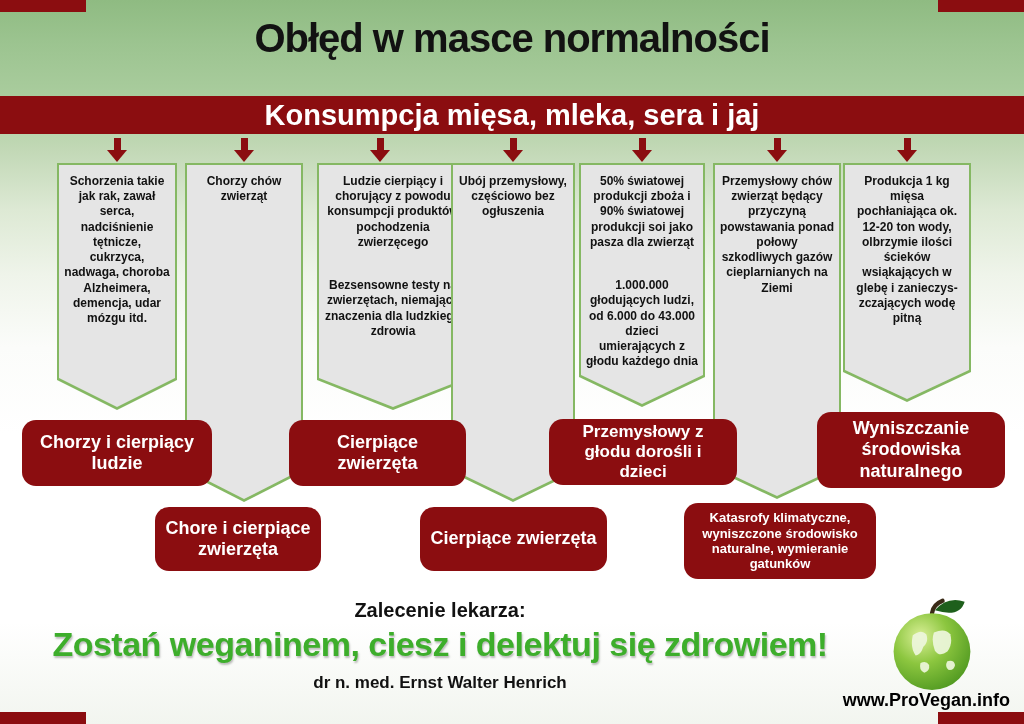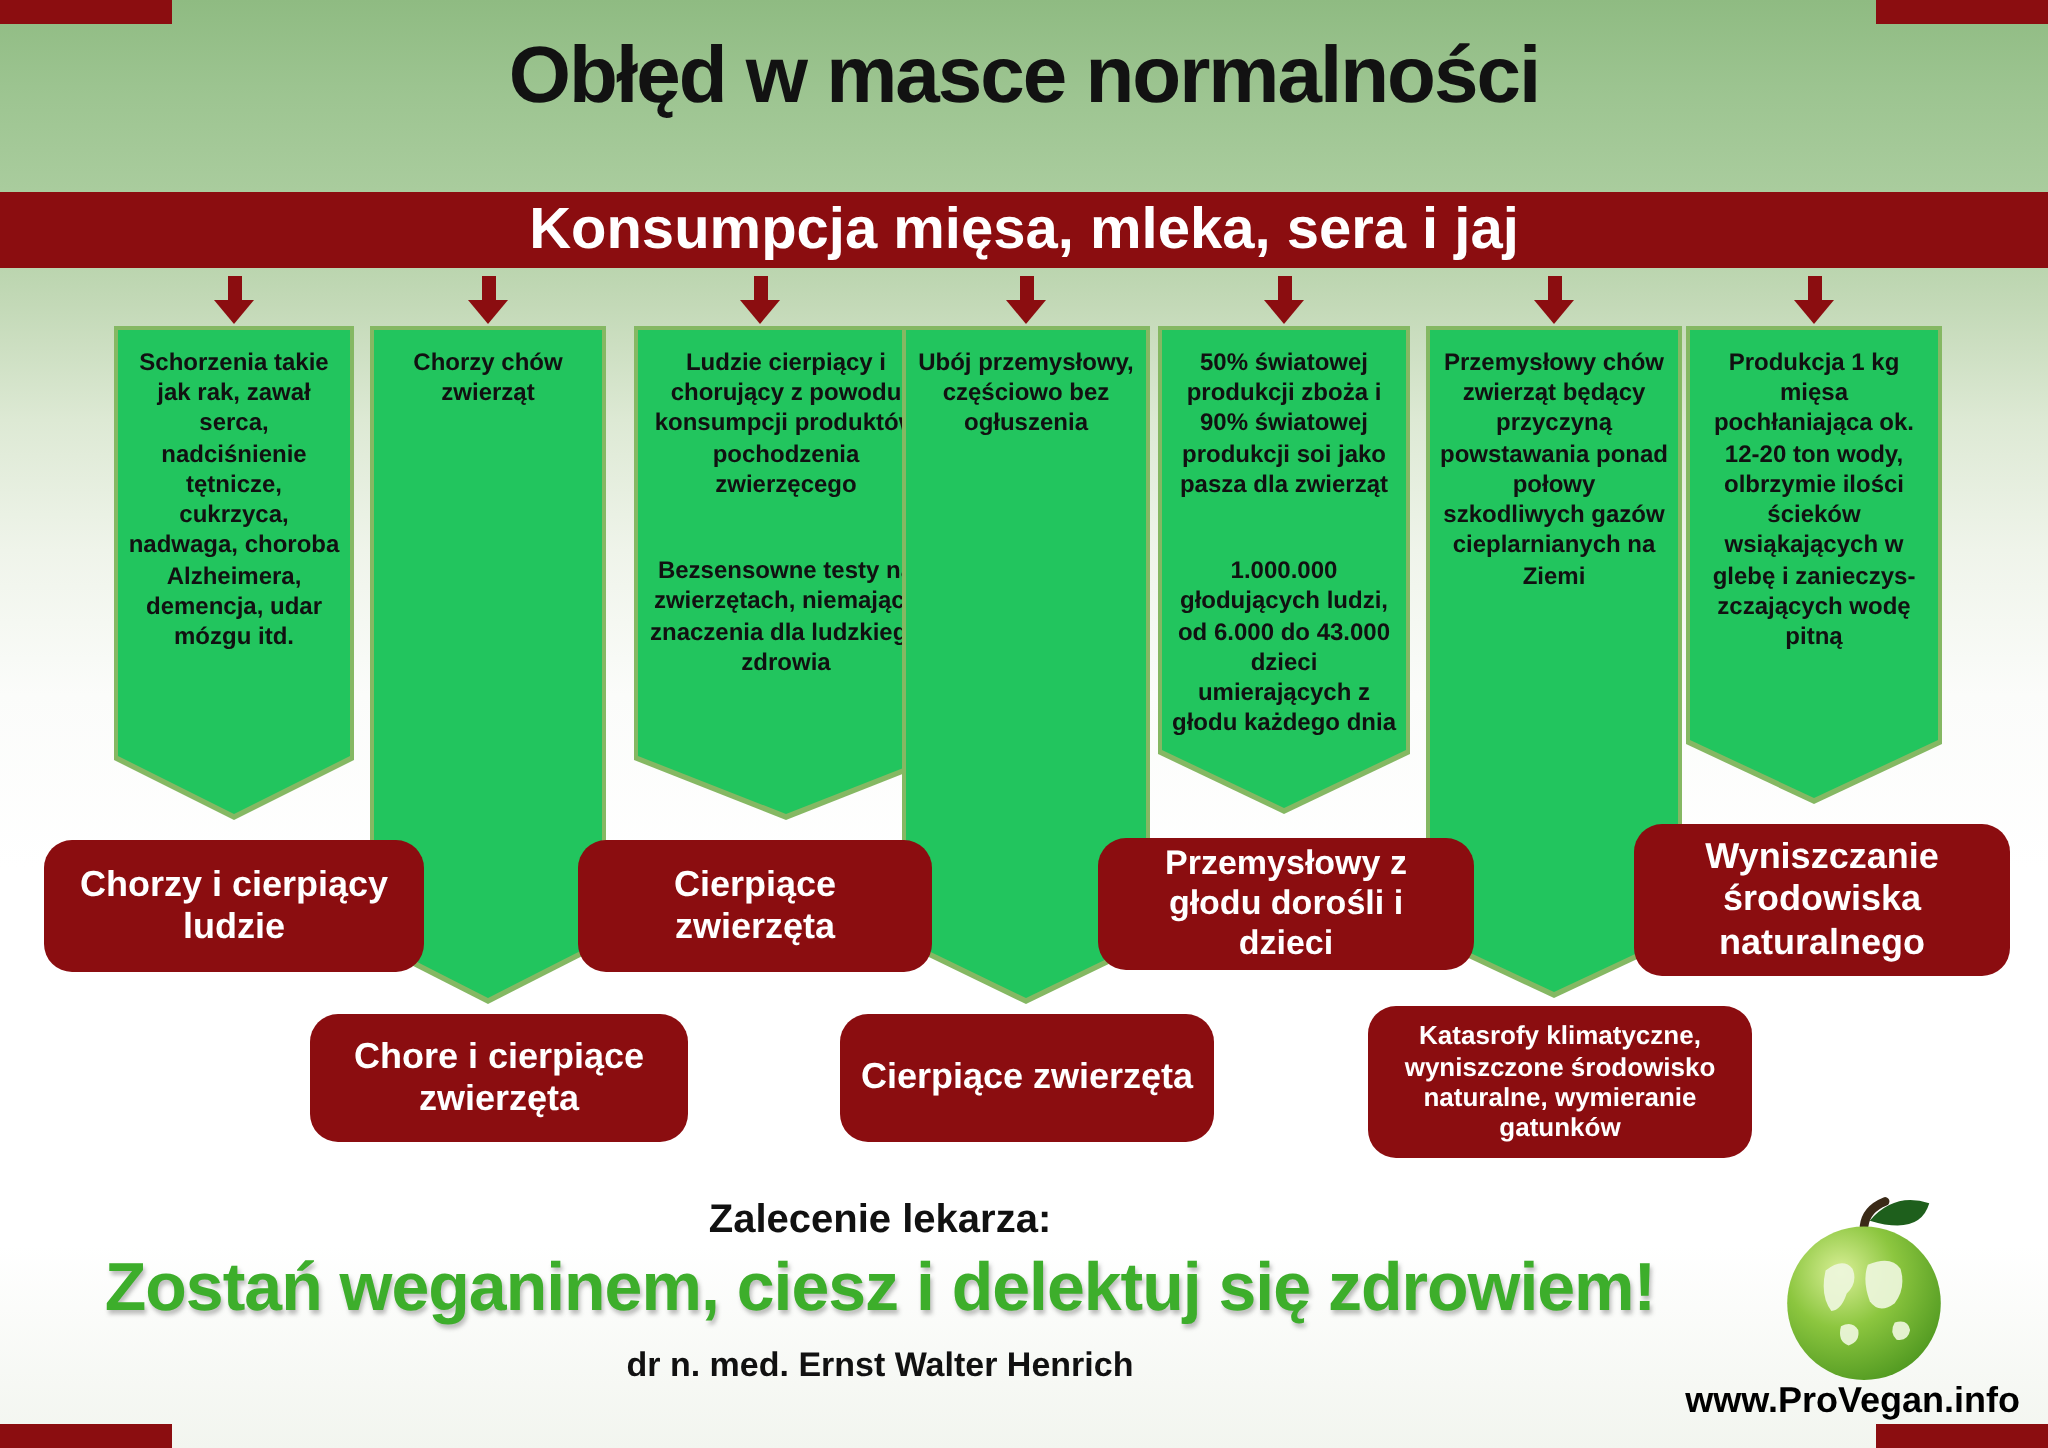--- a/index.html
+++ b/index.html
@@ -36,21 +36,21 @@
     border-left:10px solid transparent; border-right:10px solid transparent;
     border-top:12px solid #8b0d10;
   }
 
   .pennant {
     position:absolute; top:163px; background:#85b863;
     clip-path:polygon(0 0, 100% 0, 100% calc(100% - 30px), 50% 100%, 0 calc(100% - 30px));
   }
   .pennant .inner {
     position:absolute; left:2px; top:2px; right:2px; bottom:3px;
-    background:#22c55e;
+    background:#e5e5e5;
     clip-path:polygon(0 0, 100% 0, 100% calc(100% - 29px), 50% 100%, 0 calc(100% - 29px));
   }
   .pennant p {
     padding:9px 5px 0 5px; font-size:12px; font-weight:bold;
     text-align:center; line-height:1.27; color:#111;
   }
   .pennant p.gap { margin-top:28px; padding-top:0; }
 
   .result {
     position:absolute; background:#8b0d10; border-radius:14px;
@@ -158,21 +158,21 @@
     <div class="inner">
         <p>Produkcja 1 kg mięsa pochłaniająca ok. 12-20 ton wody, olbrzymie ilości ścieków wsiąkających w glebę i zanieczys-zczających wodę pitną</p>
       </div>
   </div>
 
   <div class="result" style="left:22px; top:420px; width:190px; height:66px; font-size:18px">Chorzy i cierpiący ludzie</div>
   <div class="result" style="left:289px; top:420px; width:177px; height:66px; font-size:18px">Cierpiące zwierzęta</div>
   <div class="result" style="left:549px; top:419px; width:188px; height:66px; font-size:17px">Przemysłowy z głodu dorośli i dzieci</div>
   <div class="result" style="left:817px; top:412px; width:188px; height:76px; font-size:18px">Wyniszczanie środowiska naturalnego</div>
 
-  <div class="result" style="left:155px; top:507px; width:189px; height:64px; font-size:18px">Chore i cierpiące zwierzęta</div>
+  <div class="result" style="left:155px; top:507px; width:166px; height:64px; font-size:18px">Chore i cierpiące zwierzęta</div>
   <div class="result" style="left:420px; top:507px; width:187px; height:64px; font-size:18px">Cierpiące zwierzęta</div>
   <div class="result" style="left:684px; top:503px; width:192px; height:76px; font-size:13px">Katasrofy klimatyczne, wyniszczone środowisko naturalne, wymieranie gatunków</div>
 
   <div class="footer-center">
     <div class="rx-label">Zalecenie lekarza:</div>
     <div class="slogan">Zostań weganinem, ciesz i delektuj się zdrowiem!</div>
     <div class="author">dr n. med. Ernst Walter Henrich</div>
   </div>
 
   <div class="apple">

